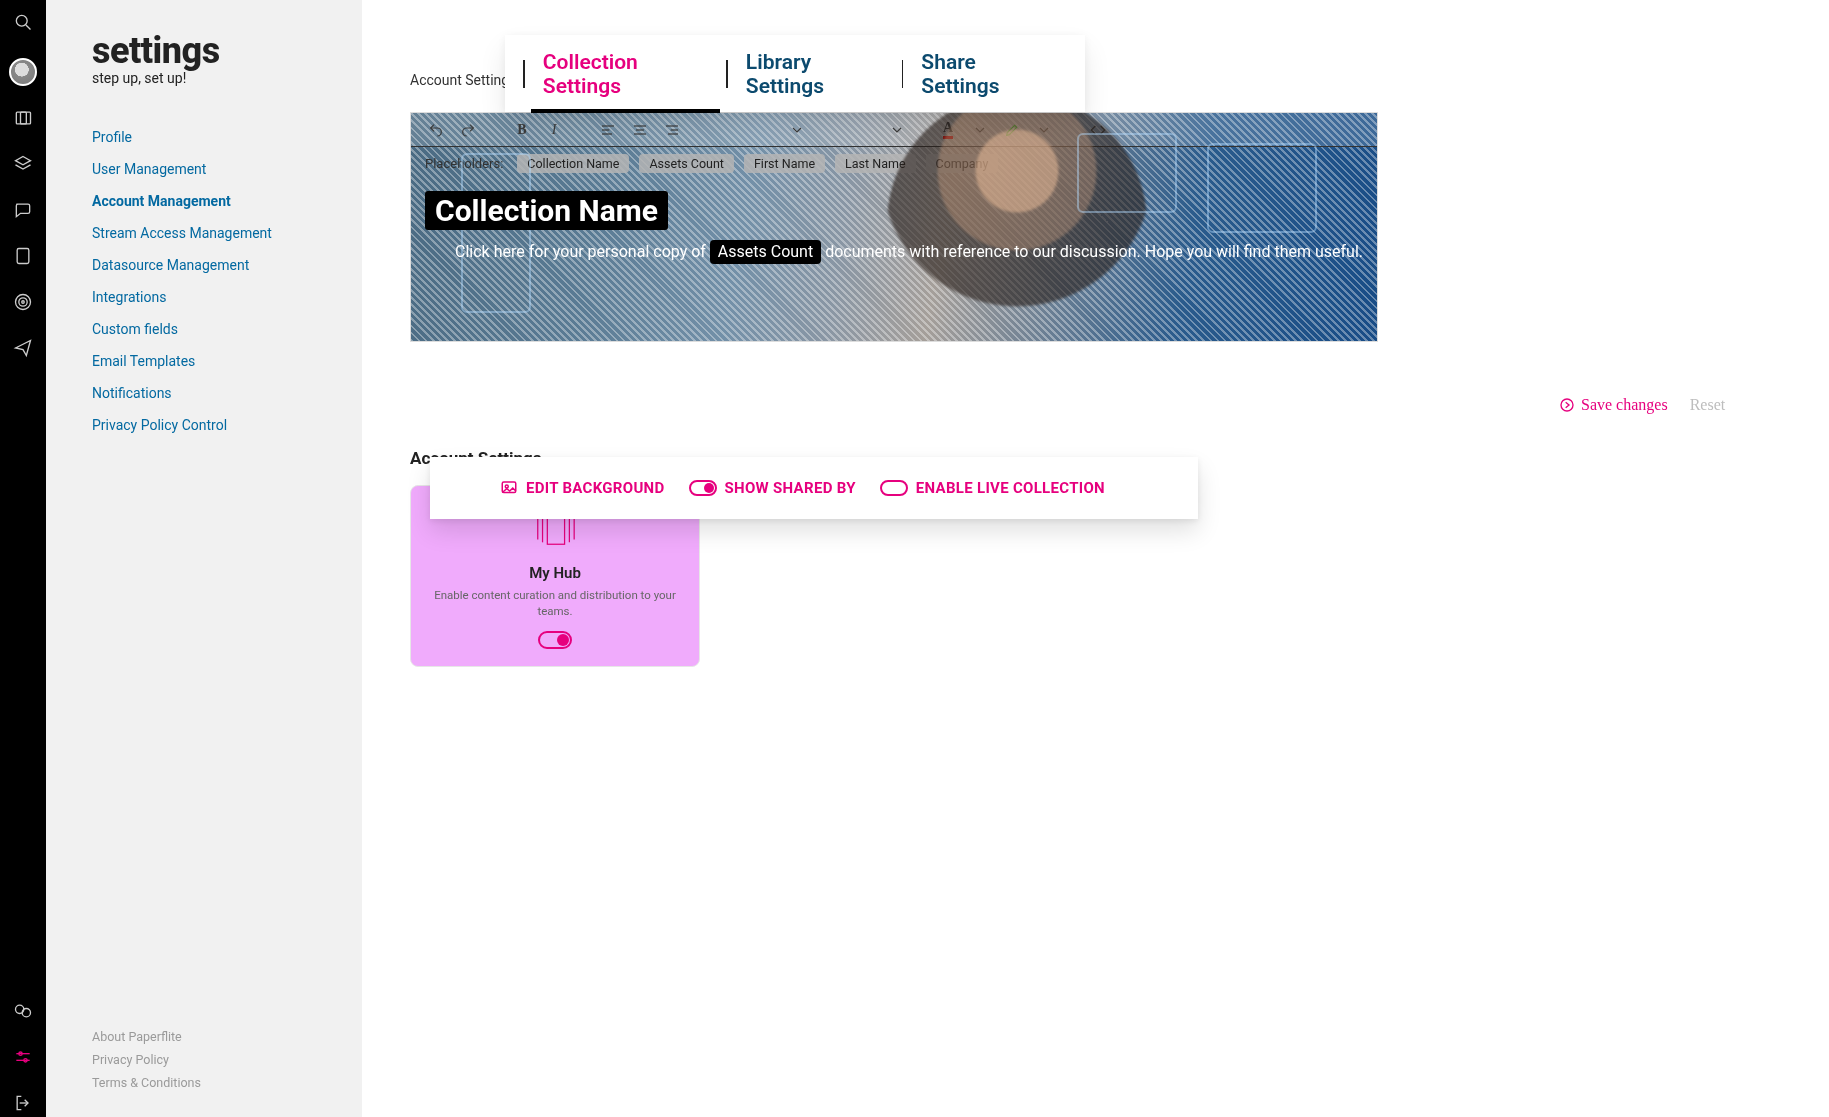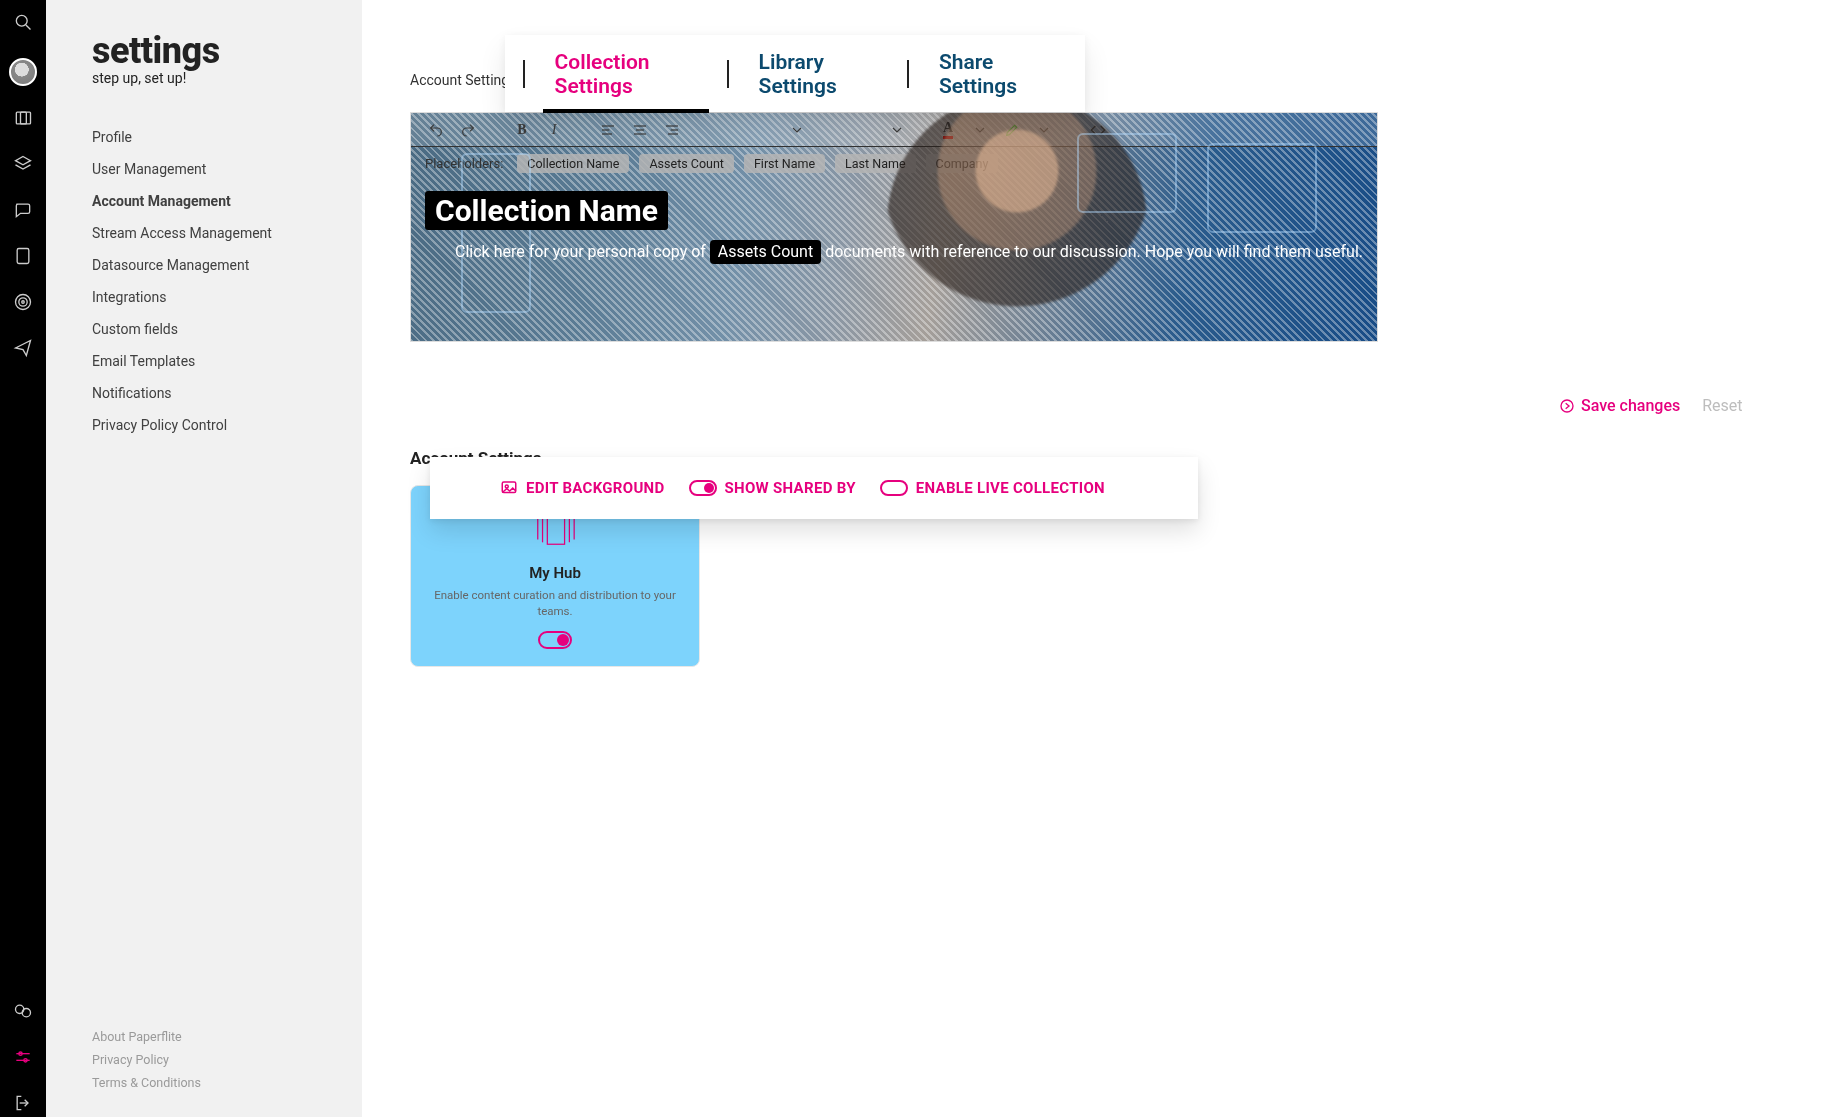--- a/index.html
+++ b/index.html
@@ -58,21 +58,21 @@
     margin-top: -2px;
   }
   .sidebar nav {
     margin-top: 40px;
     display: flex;
     flex-direction: column;
     gap: 10px;
   }
   .sidebar nav a {
     font-size: 14px;
-    color: #404040;
+    color: #0369a1;
     text-decoration: none;
     padding: 3px 0;
   }
   .sidebar nav a.active { font-weight: 700; }
   .sidebar .footer-links {
     margin-top: auto;
     margin-bottom: 18px;
     display: flex;
     flex-direction: column;
     gap: 8px;
@@ -104,21 +104,21 @@
   .tabstrip {
     position: absolute;
     top: 35px;
     left: 505px;
     width: 580px;
     height: 77px;
     background: #fff;
     display: flex;
     align-items: center;
     justify-content: flex-start;
-    gap: 12px;
+    gap: 0;
     padding: 0 18px;
     box-shadow: 0 14px 28px rgba(0,0,0,.09), 0 2px 8px rgba(0,0,0,.06);
     z-index: 40;
   }
   .tabstrip .tab {
     font-size: 21px;
     font-weight: 600;
     color: #0c4a6e;
     padding: 0 18px;
     height: 44px;
@@ -280,20 +280,21 @@
   .save-row {
     position: absolute;
     top: 396px;
     right: 70px;
     width: 200px;
     display: flex;
     align-items: center;
     gap: 22px;
     font-size: 16px;
     z-index:20;
+    font-family:Liberation Serif, serif;
   }
   .save-btn {
     color: #e6007e;
     display: flex; align-items: center; gap: 6px;
     cursor: pointer;
     font-weight: 500;
   }
   .save-btn svg { width:16px;height:16px;stroke:#e6007e;fill:none;stroke-width:2;}
   .reset-btn { color:#bdbdbd; cursor:pointer; }
 
@@ -308,21 +309,21 @@
     position:absolute;
     top: 485px; left: 48px;
     display:flex;
     gap: 30px;
   }
   .card {
     width: 290px;
     height: 182px;
     border: 1px solid #e7e7e7;
     border-radius: 8px;
-    background:#7dd3fc;
+    background:#f0abfc;
     display:flex;
     flex-direction:column;
     align-items:center;
     padding: 18px 18px 14px;
   }
   .card .card-icon {
     width: 46px; height: 42px;
     margin-top: 2px;
   }
   .card .card-icon svg { width:100%; height:100%; stroke:#e6007e; fill:none; stroke-width:1.3; }

